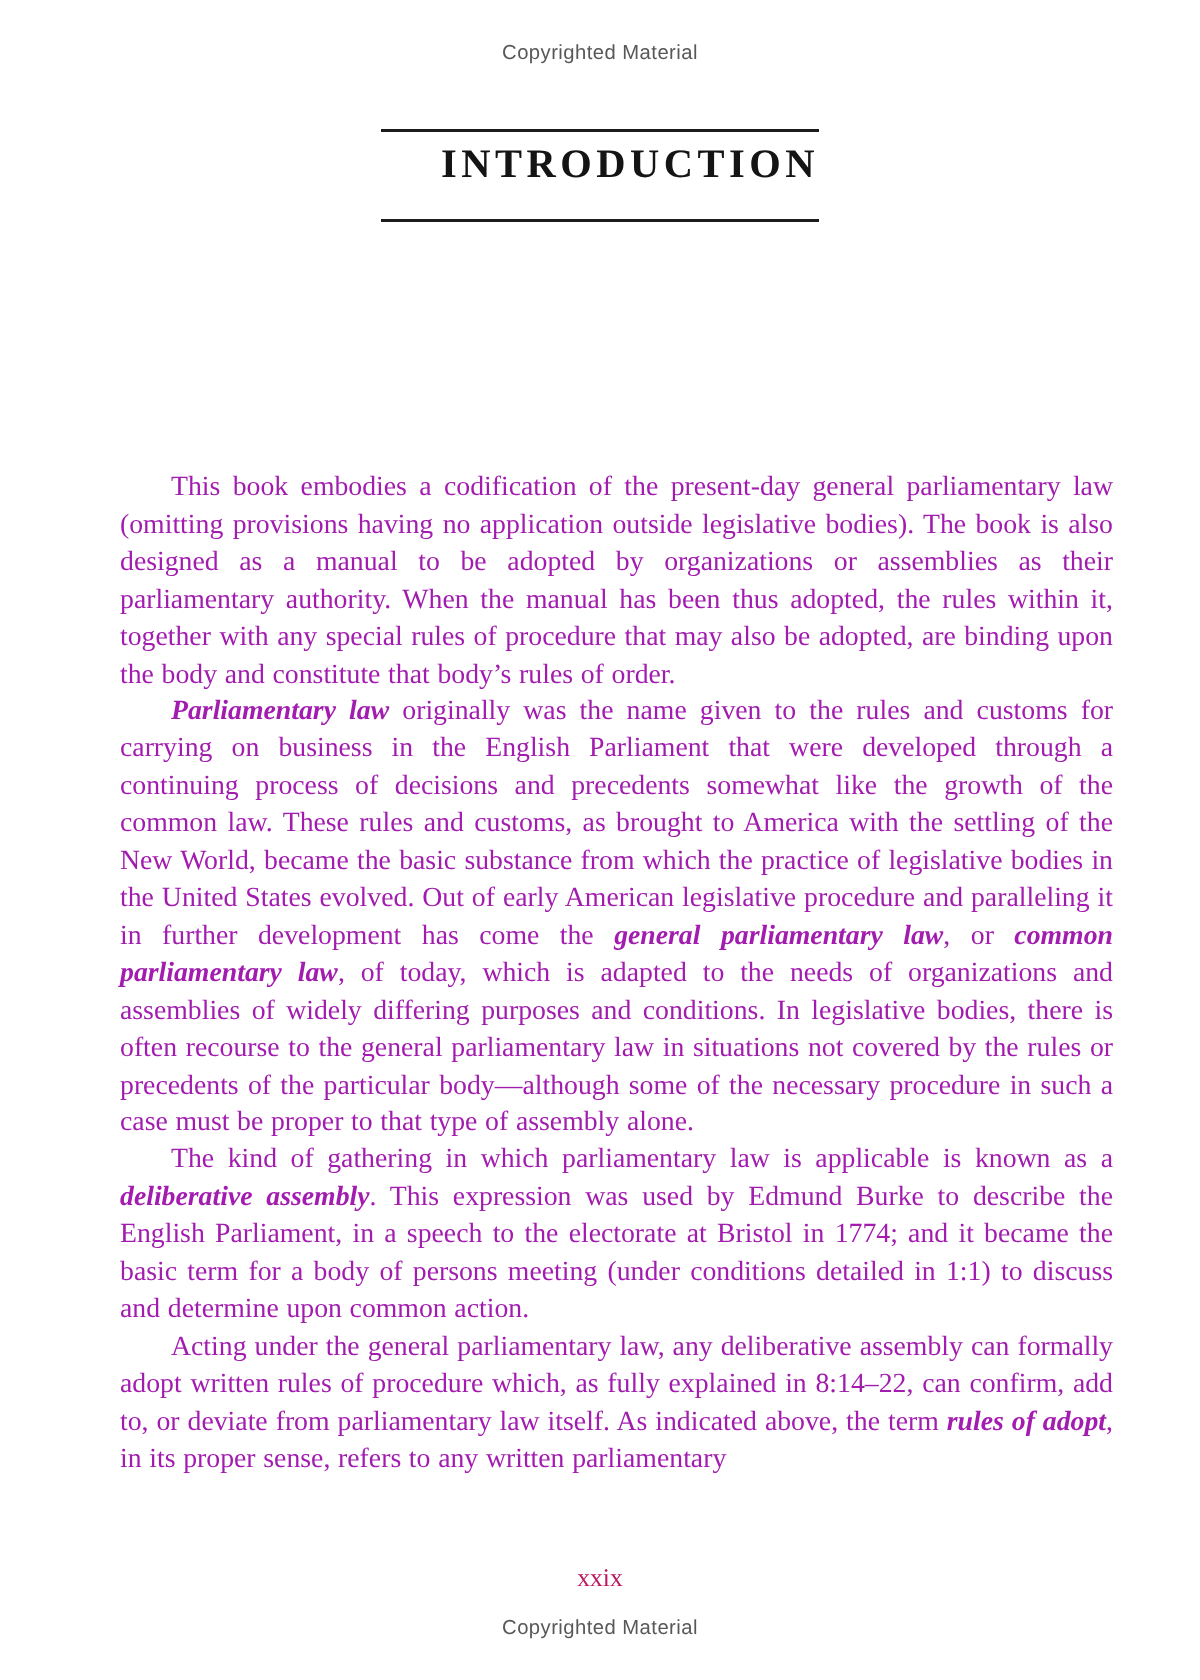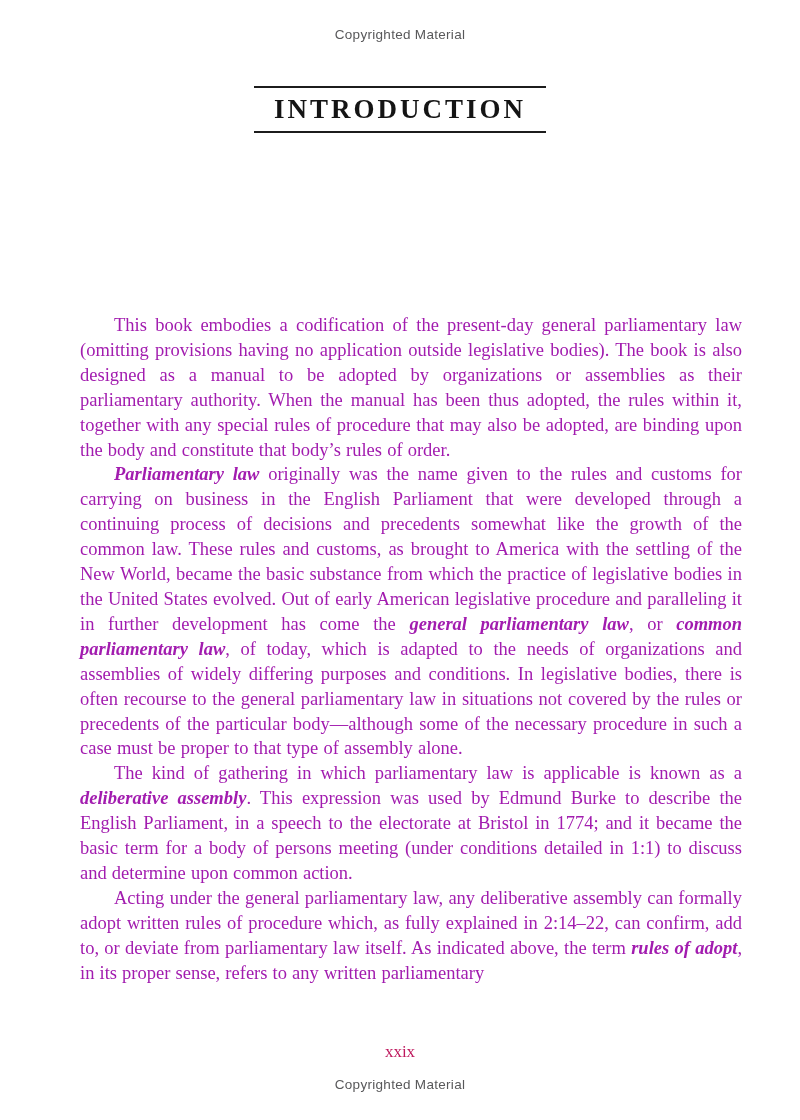--- a/index.html
+++ b/index.html
@@ -31,22 +31,22 @@
   .copyright.bottom { top: 1077px; }
 
   .heading-block {
     position: absolute;
     top: 86px;
     left: 50%;
     transform: translateX(-50%);
     width: 292px;
     border-top: 2px solid #1c1c1c;
     border-bottom: 2px solid #1c1c1c;
-    padding: 6px 0 6px 0;
-    text-align: center;
+    padding: 6px 0 21px 0;
+    text-align: right;
   }
   .heading-title {
     font-family: "Liberation Serif", serif;
     font-size: 27px;
     font-weight: 700;
     letter-spacing: 3px;
     color: #141414;
     white-space: nowrap;
   }
 
@@ -91,20 +91,20 @@
   <div class="copyright top">Copyrighted Material</div>
 
   <div class="heading-block">
     <div class="heading-title">INTRODUCTION</div>
   </div>
 
   <div class="body-text">
       <p class="para"><span>This book embodies a codification of the present-day general parliamentary law (omitting provisions having no application outside legislative bodies). The book is also designed as a manual to be adopted by organizations or assemblies as their parliamentary authority. When the manual has been thus adopted, the rules within it, together with any special rules of procedure that may also be adopted, are binding upon the body and constitute that body’s rules of order.</span></p>
       <p class="para"><span class="it">Parliamentary law</span><span> originally was the name given to the rules and customs for carrying on business in the English Parliament that were developed through a continuing process of decisions and precedents somewhat like the growth of the common law. These rules and customs, as brought to America with the settling of the New World, became the basic substance from which the practice of legislative bodies in the United States evolved. Out of early American legislative procedure and paralleling it in further development has come the </span><span class="it">general parliamentary law</span><span>, or </span><span class="it">common parliamentary law</span><span>, of today, which is adapted to the needs of organizations and assemblies of widely differing purposes and conditions. In legislative bodies, there is often recourse to the general parliamentary law in situations not covered by the rules or precedents of the particular body—although some of the necessary procedure in such a case must be proper to that type of assembly alone.</span></p>
       <p class="para"><span>The kind of gathering in which parliamentary law is applicable is known as a </span><span class="it">deliberative assembly</span><span>. This expression was used by Edmund Burke to describe the English Parliament, in a speech to the electorate at Bristol in 1774; and it became the basic term for a body of persons meeting (under conditions detailed in 1:1) to discuss and determine upon common action.</span></p>
-      <p class="para"><span>Acting under the general parliamentary law, any deliberative assembly can formally adopt written rules of procedure which, as fully explained in 2:14–22, can confirm, add to, or deviate from parliamentary law itself. As indicated above, the term </span><span class="it">rules of adopt</span><span>, in its proper sense, refers to any written parliamentary</span></p>
+      <p class="para"><span>Acting under the general parliamentary law, any deliberative assembly can formally adopt written rules of procedure which, as fully explained in 8:14–22, can confirm, add to, or deviate from parliamentary law itself. As indicated above, the term </span><span class="it">rules of adopt</span><span>, in its proper sense, refers to any written parliamentary</span></p>
     </div>
 
   <div class="page-number">xxix</div>
 
   <div class="copyright bottom">Copyrighted Material</div>
 
 </div>
 
 </body></html>

